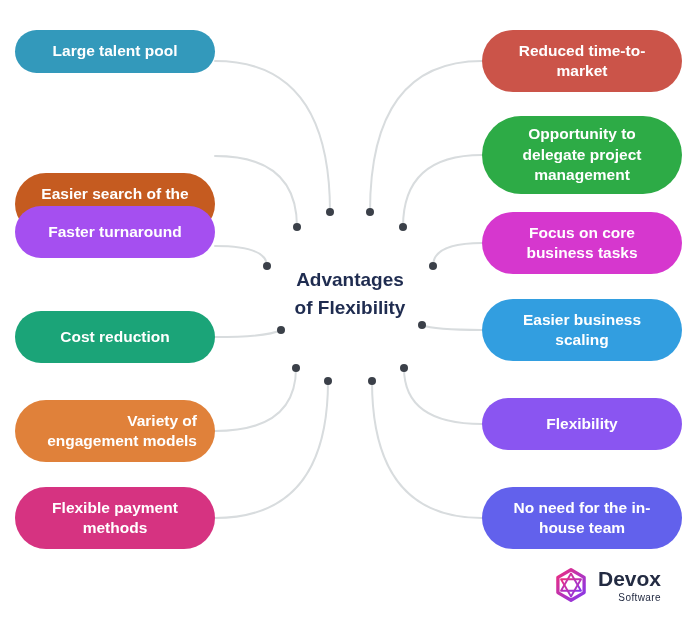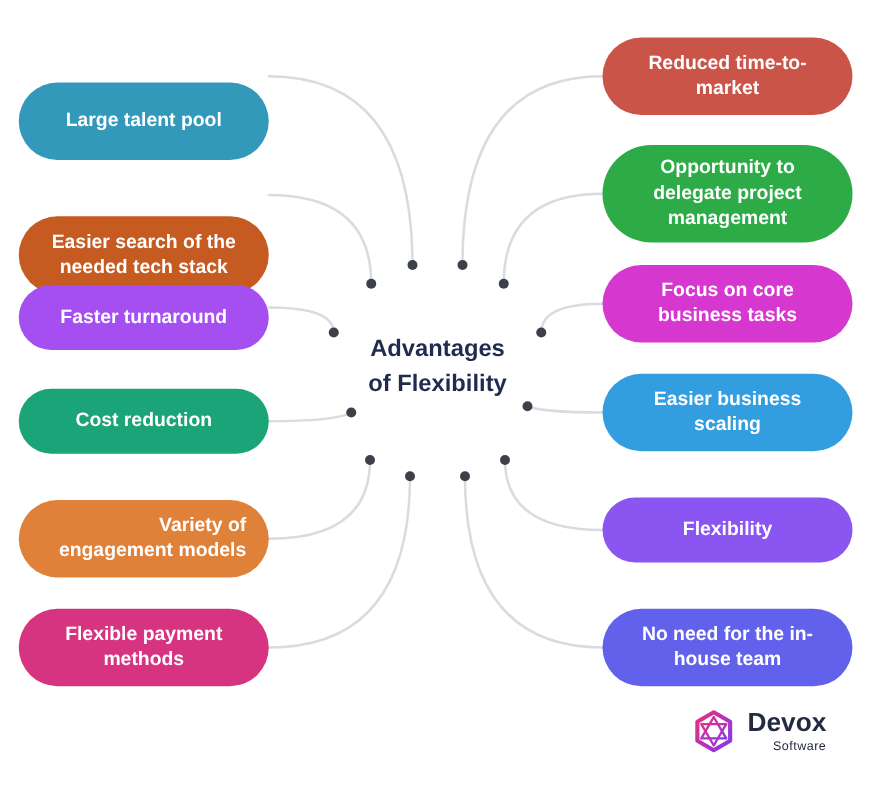--- a/index.html
+++ b/index.html
@@ -25,23 +25,23 @@
     justify-content: center;
     text-align: center;
     color: #ffffff;
     font-size: 15.5px;
     font-weight: 600;
     line-height: 1.32;
     padding: 0 18px;
     box-sizing: border-box;
   }
   
-  .pill.l1 { left: 15px;  top: 30px;  height: 62px; margin-top: 36px; }
+  .pill.l1 { left: 15px;  top: 30px;  height: 43px; }
   .pill.l2 { left: 15px;  top: 125px; height: 62px; }
-  .pill.l3 { left: 15px;  top: 228px; height: 52px; }
+  .pill.l3 { left: 15px;  top: 206px; height: 52px; }
   .pill.l4 { left: 15px;  top: 311px; height: 52px; }
   .pill.l5 { left: 15px;  top: 400px; height: 62px; }
   .pill.l6 { left: 15px;  top: 487px; height: 62px; }
   
   .pill.r1 { left: 482px; top: 30px;  height: 62px; }
   .pill.r2 { left: 482px; top: 116px; height: 78px; }
   .pill.r3 { left: 482px; top: 212px; height: 62px; }
   .pill.r4 { left: 482px; top: 299px; height: 62px; }
   .pill.r5 { left: 482px; top: 398px; height: 52px; }
   .pill.r6 { left: 482px; top: 487px; height: 62px; }

